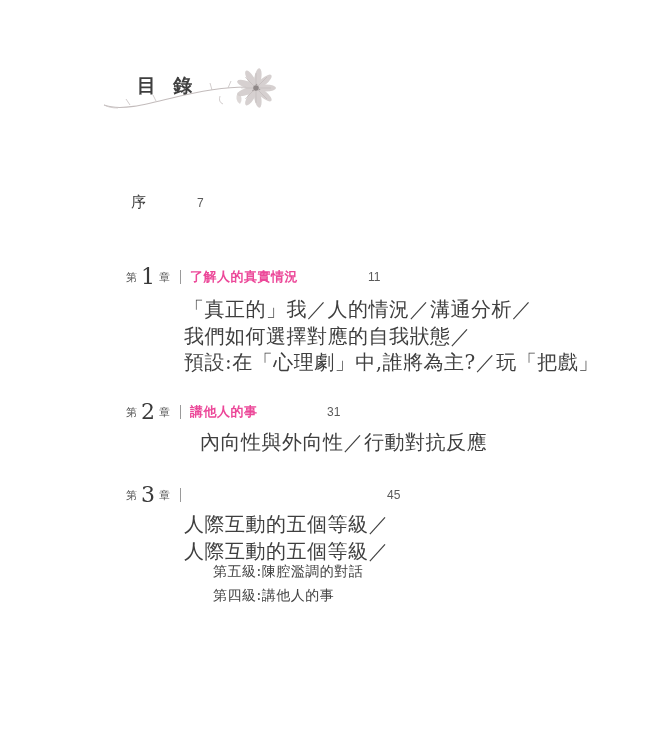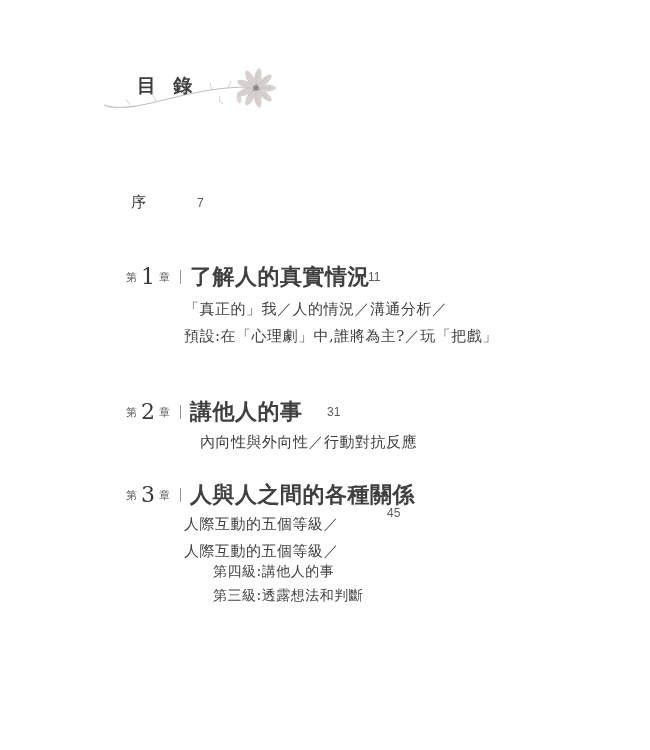--- a/index.html
+++ b/index.html
@@ -41,26 +41,26 @@
   }
   .ch-num{
     font-size:22px;color:#3a3a3a;margin:0 4px;line-height:1;
     font-family:"DejaVu Serif","Liberation Serif",serif;
   }
   .ch-bar{
     display:inline-block;width:1px;height:14px;background:#9a9a9a;
     margin:0 9px 0 10px;
   }
   .ch-title{
-    font-size:22px;font-weight:bold;color:#404040;letter-spacing:0.5px;
+    font-size:13px;font-weight:bold;color:#ec4899;letter-spacing:0.5px;
     font-family:Liberation Mono, monospace;
   }
   .topics{
     position:absolute;left:184px;
-    font-size:15px;color:#3f3f3f;line-height:26.5px;letter-spacing:0.5px;
+    font-size:20px;color:#3f3f3f;line-height:26.5px;letter-spacing:0.5px;
     font-family:"DejaVu Serif","Liberation Serif",serif;
     white-space:nowrap;
   }
   .levels{
     position:absolute;left:213px;
     font-size:14px;color:#414141;line-height:23.5px;letter-spacing:0.5px;
     font-family:"DejaVu Serif","Liberation Serif",serif;
     white-space:nowrap;
   }
 </style>
@@ -120,45 +120,45 @@
   <div class="ch-head" style="top:263px;">
     <span class="ch-pre">第</span>
     <span class="ch-num">1</span>
     <span class="ch-suf">章</span>
     <span class="ch-bar"></span>
     <span class="ch-title">了解人的真實情況</span>
   </div>
   <span class="page-num" style="left:368px;top:270px;">11</span>
   <div class="topics" style="top:296px;">
     <div>「真正的」我／人的情況／溝通分析／</div>
+    <div>我們如何選擇對應的自我狀態／</div>
     <div>預設:在「心理劇」中,誰將為主?／玩「把戲」</div>
   </div>
 
   <div class="ch-head" style="top:398px;">
     <span class="ch-pre">第</span>
     <span class="ch-num">2</span>
     <span class="ch-suf">章</span>
     <span class="ch-bar"></span>
     <span class="ch-title">講他人的事</span>
   </div>
   <span class="page-num" style="left:327px;top:405px;text-align:right;">31</span>
   <div class="topics" style="top:429px;margin-left:16px;">
     <div>內向性與外向性／行動對抗反應</div>
   </div>
 
   <div class="ch-head" style="top:481px;">
     <span class="ch-pre">第</span>
     <span class="ch-num">3</span>
     <span class="ch-suf">章</span>
     <span class="ch-bar"></span>
-    <span class="ch-title">人與人之間的各種關係</span>
   </div>
-  <span class="page-num" style="left:387px;top:488px;margin-top:18px;">45</span>
+  <span class="page-num" style="left:387px;top:488px;">45</span>
   <div class="topics" style="top:511px;">
     <div>人際互動的五個等級／</div>
     <div>人際互動的五個等級／</div>
   </div>
   <div class="levels" style="top:560px;">
+    <div>第五級:陳腔濫調的對話</div>
     <div>第四級:講他人的事</div>
-    <div>第三級:透露想法和判斷</div>
   </div>
 
 </div>
 
 </body></html>

